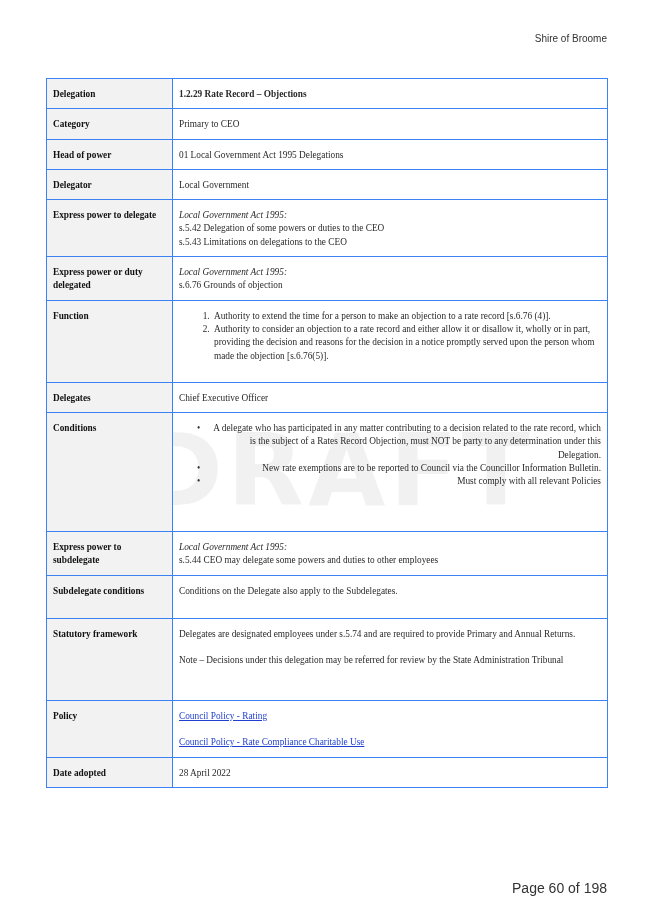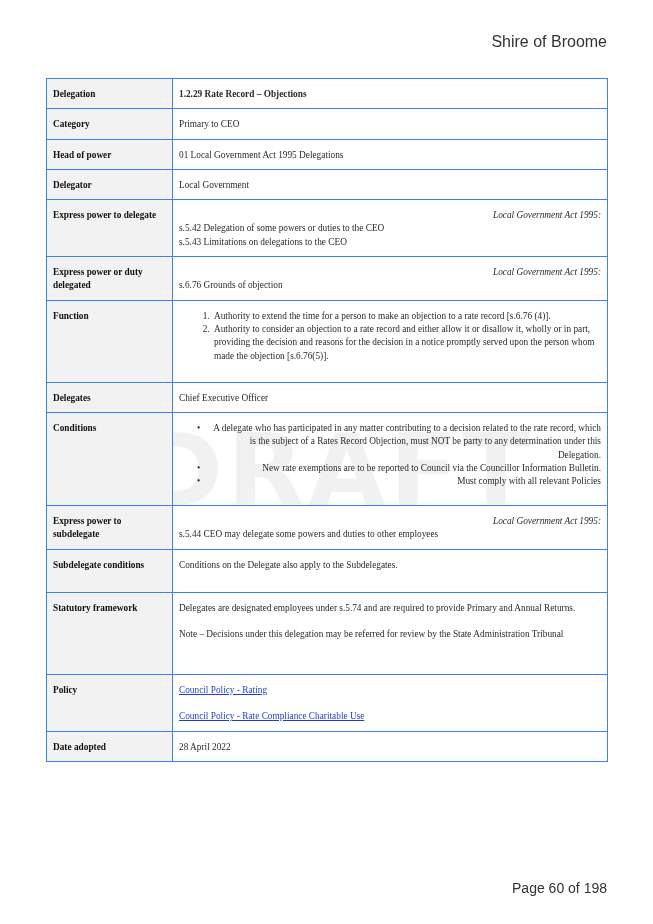--- a/index.html
+++ b/index.html
@@ -3,21 +3,21 @@
 <meta charset="utf-8">
 <style>
   html, body { margin: 0; padding: 0; background: #ffffff; }
   body {
     width: 653px; height: 924px; position: relative; overflow: hidden;
     font-family: "Liberation Sans", "DejaVu Sans", sans-serif;
     color: #222222;
   }
   .header-org {
     position: absolute; top: 33px; right: 46px;
-    font-size: 16px; color: #333;
+    font-size: 10px; color: #333;
   }
   .footer-page {
     position: absolute; top: 880px; right: 46px;
     font-size: 14px; color: #333;
   }
   .watermark {
     position: absolute; left: 140px; top: 412px;
     font-size: 100px; font-weight: bold; color: #000;
     opacity: 0.05; letter-spacing: 4px; pointer-events: none;
     font-family: "DejaVu Sans", sans-serif;
@@ -31,21 +31,21 @@
     border: 1px solid #3b82f6;
     vertical-align: top;
     padding: 9px 6px 7px 6px;
     font-family: Liberation Serif, serif;
   }
   table.deleg td.lbl {
     width: 113px; background: #f2f2f2; font-weight: bold; color: #111;
   }
   table.deleg td.val { color: #2a2a2a; }
   .bold { font-weight: bold; color: #111; }
-  .it { font-style: italic; text-align: right; }
+  .it { font-style: italic; }
   ol.fn, ul.cond { margin: 0; padding-left: 33px; }
   ol.fn li, ul.cond li { margin: 0; padding-left: 2px; }
   ul.cond { list-style: none; padding-left: 26px; text-align: right; }
   ul.cond li { position: relative; }
   ul.cond li::before {
     content: "\2022"; position: absolute; left: -8px; top: 0;
   }
   .para + .para { margin-top: 13px; }
   a.plink { color: #1f3fcf; text-decoration: underline; }
 </style>
@@ -95,21 +95,21 @@
       <ol class="fn">
         <li>Authority to extend the time for a person to make an objection to a rate record [s.6.76 (4)].</li>
         <li>Authority to consider an objection to a rate record and either allow it or disallow it, wholly or in part, providing the decision and reasons for the decision in a notice promptly served upon the person whom made the objection [s.6.76(5)].</li>
       </ol>
     </td>
   </tr>
   <tr style="height:29px">
     <td class="lbl">Delegates</td>
     <td class="val">Chief Executive Officer</td>
   </tr>
-  <tr style="height:93px">
+  <tr style="height:119px">
     <td class="lbl">Conditions</td>
     <td class="val">
       <ul class="cond">
         <li>A delegate who has participated in any matter contributing to a decision related to the rate record, which is the subject of a Rates Record Objection, must NOT be party to any determination under this Delegation.</li>
         <li>New rate exemptions are to be reported to Council via the Councillor Information Bulletin.</li>
         <li>Must comply with all relevant Policies</li>
       </ul>
     </td>
   </tr>
   <tr style="height:44px">

